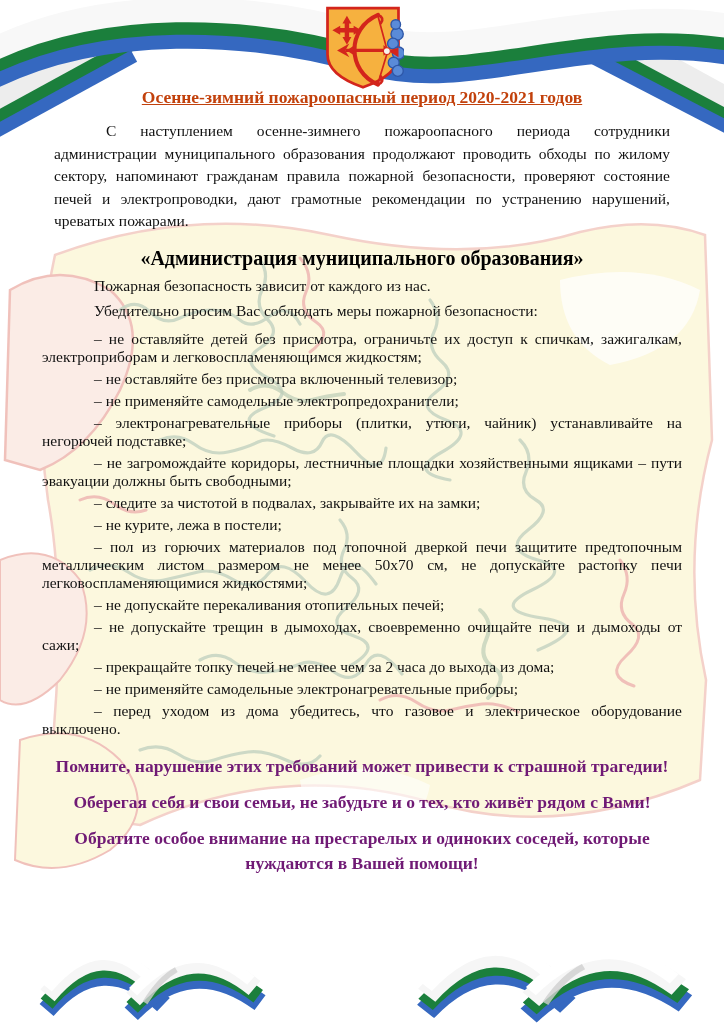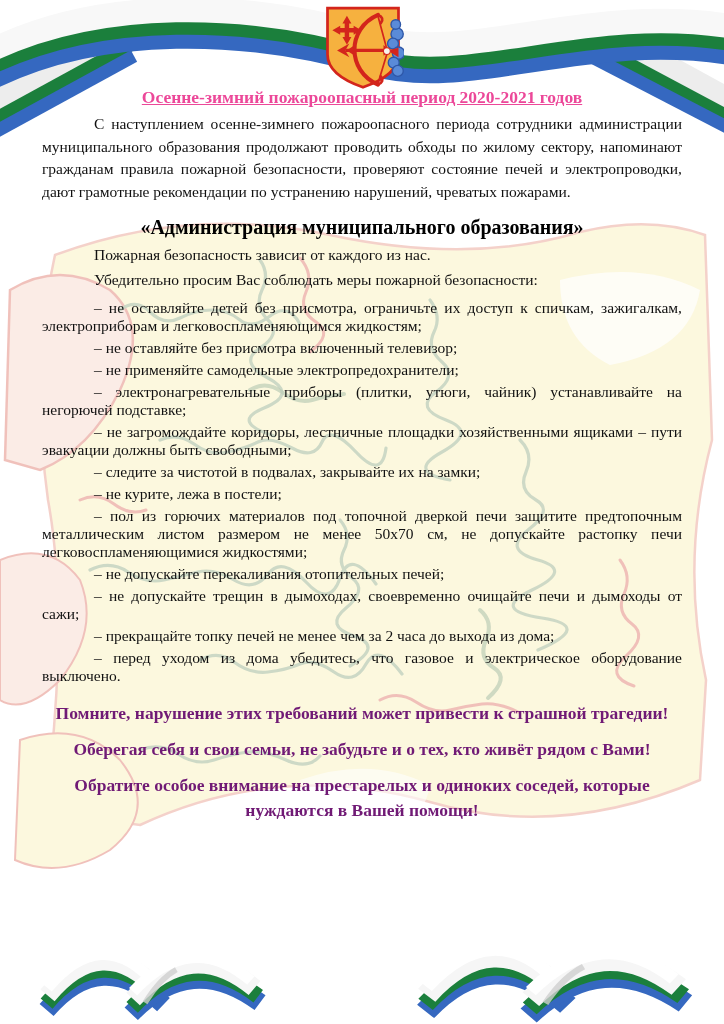--- a/index.html
+++ b/index.html
@@ -12,25 +12,25 @@
   .layer{position:absolute;left:0;}
   #watermark{top:140px;opacity:.55;z-index:1;}
   #top-ribbon{top:0;z-index:2;}
   #coat-of-arms{position:absolute;left:322px;top:4px;z-index:3;}
   #bottom-bows{bottom:0;z-index:2;}
   #content{
     position:absolute;z-index:4;top:86px;left:42px;right:42px;
   }
   h1{
     font-size:17.5px;line-height:22px;font-weight:bold;text-align:center;
-    text-decoration:underline;margin:0 0 5px 0;color:#ec4899;
+    text-decoration:underline;margin:0 0 5px 0;color:#c2410c;
   }
   p.body{
     font-size:15.5px;line-height:22.5px;text-align:justify;text-indent:52px;
-    margin:0;
+    margin:12px;
   }
   .warn{
     font-size:20px;line-height:26px;font-weight:bold;text-align:center;
     margin:11px 0 0 0;color:#000000;
   }
   .warn2{margin-top:2px;font-size:20.5px;}
   p.lead{
     font-size:15.5px;line-height:21px;text-indent:52px;text-align:left;
     margin:4px 0 0 0;
   }
@@ -152,20 +152,21 @@
     <li>– не оставляйте без присмотра включенный телевизор;</li>
     <li>– не применяйте самодельные электропредохранители;</li>
     <li>– электронагревательные приборы (плитки, утюги, чайник) устанавливайте на негорючей подставке;</li>
     <li>– не загромождайте коридоры, лестничные площадки хозяйственными ящиками – пути эвакуации должны быть свободными;</li>
     <li>– следите за чистотой в подвалах, закрывайте их на замки;</li>
     <li>– не курите, лежа в постели;</li>
     <li>– пол из горючих материалов под топочной дверкой печи защитите предтопочным металлическим листом размером не менее 50х70 см, не допускайте растопку печи легковоспламеняющимися жидкостями;</li>
     <li>– не допускайте перекаливания отопительных печей;</li>
     <li>– не допускайте трещин в дымоходах, своевременно очищайте печи и дымоходы от сажи;</li>
     <li>– прекращайте топку печей не менее чем за 2 часа до выхода из дома;</li>
+    <li>– не применяйте самодельные электронагревательные приборы;</li>
     <li>– перед уходом из дома убедитесь, что газовое и электрическое оборудование выключено.</li>
   </ul>
 
   <p class="footer-bold first">Помните, нарушение этих требований может привести к страшной трагедии!</p>
   <p class="footer-bold">Оберегая себя и свои семьи, не забудьте и о тех, кто живёт рядом с Вами!</p>
   <p class="footer-bold">Обратите особое внимание на престарелых и одиноких соседей, которые нуждаются в Вашей помощи!</p>
 </div>
 
 <svg id="bottom-bows" class="layer" width="724" height="90" viewBox="0 0 724 90" style="bottom:0;top:auto;">
   <defs>

